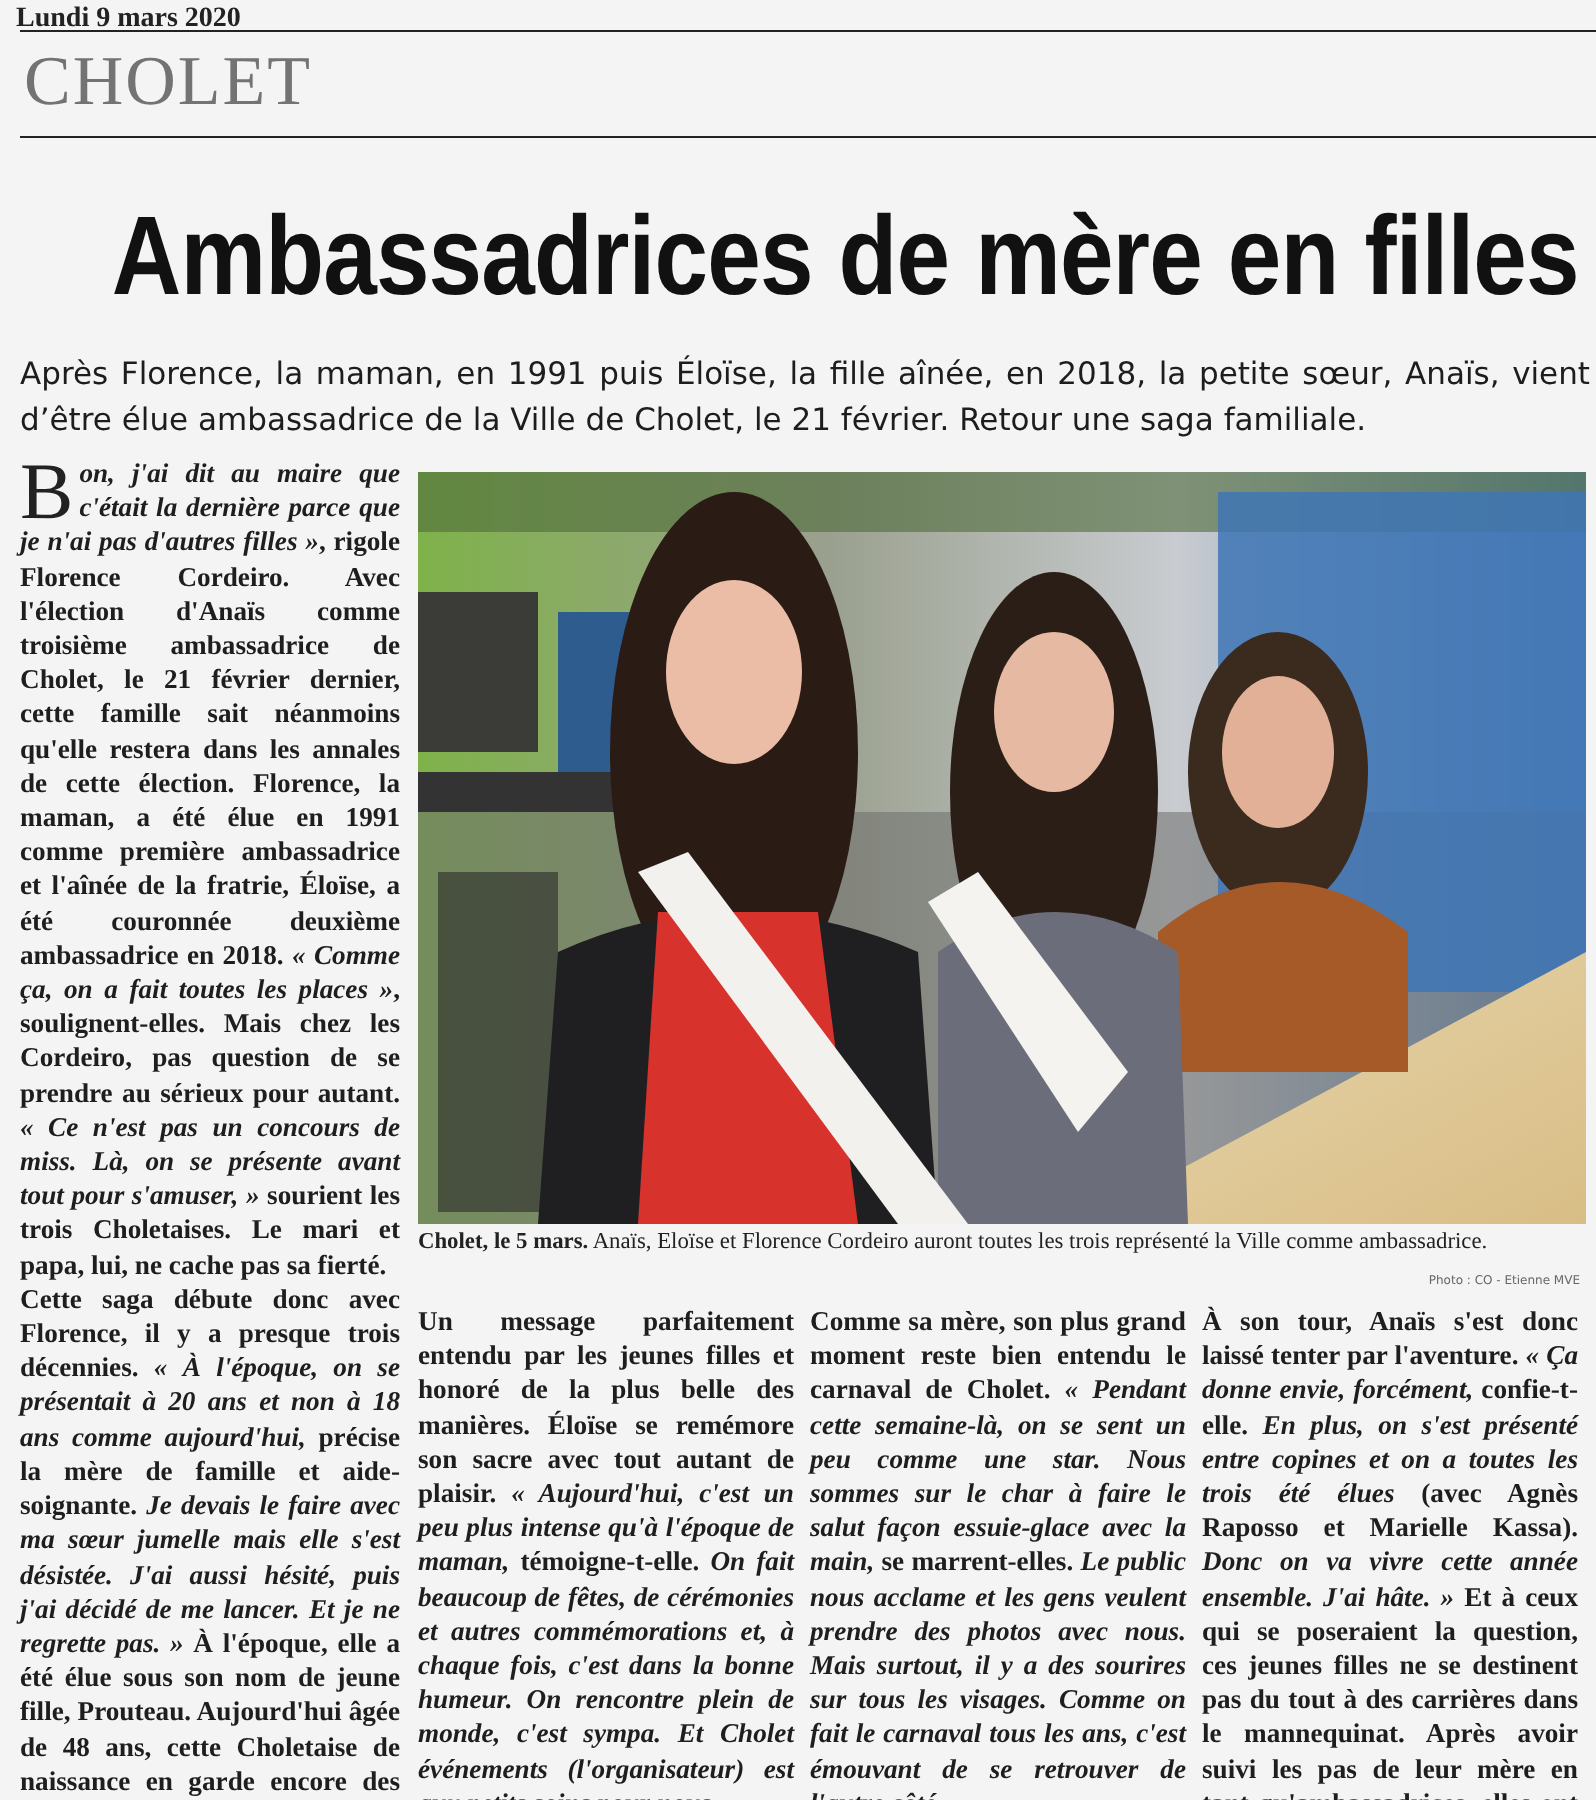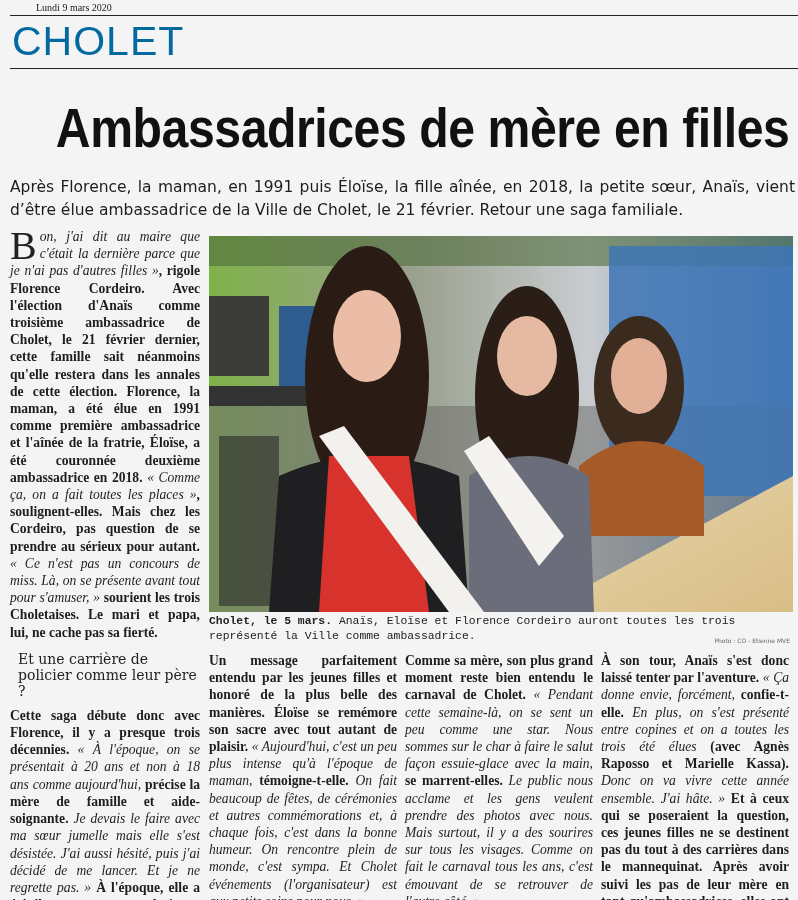--- a/index.html
+++ b/index.html
@@ -1,36 +1,36 @@
 <!DOCTYPE html>
 <html><head>
 <meta charset="utf-8">
 <style>
   * { box-sizing: border-box; margin: 0; padding: 0; }
   html, body { width: 798px; height: 900px; background: #f4f4f4; overflow: hidden; }
   body { font-family: "DejaVu Serif", serif; color: #1a1a1a; position: relative; }
 
-  .dateline { position: absolute; left: 36px; top: 2px; font-family: "Liberation Serif", serif; font-size: 10px; font-weight: normal; color: #222; }
+  .dateline { position: absolute; left: 8px; top: 2px; font-family: "Liberation Serif", serif; font-size: 14px; font-weight: bold; color: #222; }
   .rule-top { position: absolute; left: 10px; right: 0; top: 15px; height: 1px; background: #222; }
-  .section { position: absolute; left: 12px; top: 20px; font-family: Liberation Sans, sans-serif; font-size: 41px; color: #0369a1; letter-spacing: 1px; line-height: 42px; }
+  .section { position: absolute; left: 12px; top: 20px; font-family: Liberation Serif, serif; font-size: 35px; color: #737373; letter-spacing: 1px; line-height: 42px; }
   .rule-bottom { position: absolute; left: 10px; right: 0; top: 68px; height: 1px; background: #222; }
 
   .headline { position: absolute; left: 0; width: 798px; top: 96px; text-align: center; font-family: "Liberation Sans", sans-serif; font-size: 56px; font-weight: bold; color: #111; line-height: 64px; letter-spacing: -0.5px; transform: scaleX(0.86); transform-origin: center; white-space: nowrap; }
 
   .standfirst { position: absolute; left: 10px; width: 785px; top: 176px; font-family: "DejaVu Sans", sans-serif; font-size: 15.5px; line-height: 23px; color: #1d1d1d; text-align: justify; }
 
   .col { position: absolute; font-family: "Liberation Serif", serif; font-size: 13.6px; line-height: 17.2px; text-align: justify; color: #1e1e1e; font-weight: bold; hyphens: manual; }
-  .col i { font-weight: normal; }
+  .col i { font-weight: bold; }
   .col1 { left: 10px; top: 228px; width: 190px; }
   .dropcap { float: left; font-size: 40px; line-height: 32px; margin: 2px 3px 0 0; font-family: "Liberation Serif", serif; font-weight: normal; color: #222; }
 
   .subhead { font-family: "DejaVu Serif", serif; font-weight: normal; font-size: 14px; line-height: 16px; margin: 10px 0 8px 8px; color: #222; text-align: left; }
 
   .photo { position: absolute; left: 209px; top: 236px; width: 584px; height: 376px; overflow: hidden; background: #777; }
-  .photo-caption { position: absolute; left: 209px; top: 614px; width: 584px; font-family: Liberation Mono, monospace; font-size: 11.4px; line-height: 15px; color: #222; }
+  .photo-caption { position: absolute; left: 209px; top: 614px; width: 584px; font-family: Liberation Serif, serif; font-size: 11.4px; line-height: 15px; color: #222; }
   .photo-caption b { font-weight: bold; }
   .photo-credit { position: absolute; right: 8px; top: 637px; font-family: "DejaVu Sans", sans-serif; font-size: 6px; color: #666; }
 
   .col2 { left: 209px; top: 652px; width: 188px; }
   .col3 { left: 405px; top: 652px; width: 188px; }
   .col4 { left: 601px; top: 652px; width: 188px; }
 </style>
 </head>
 <body>
 
@@ -39,21 +39,20 @@
 <div class="section">CHOLET</div>
 <div class="rule-bottom"></div>
 
 <h1 class="headline">Ambassadrices de mère en filles</h1>
 <p class="standfirst">Après Florence, la maman, en 1991 puis Éloïse, la fille aînée, en 2018, la petite sœur, Anaïs, vient d’être élue ambassadrice de la Ville de Cholet, le 21 février. Retour une saga familiale.</p>
 
 <div class="col col1">
   <p>
     <span class="dropcap">B</span><i>on, j'ai dit au maire que c'était la dernière parce que je n'ai pas d'autres filles »</i><span>, rigole Florence Cordeiro. Avec l'élection d'Anaïs comme troisième ambassadrice de Cholet, le 21 février dernier, cette famille sait néanmoins qu'elle restera dans les annales de cette élection. Florence, la maman, a été élue en 1991 comme première ambassadrice et l'aînée de la fratrie, Éloïse, a été couronnée deuxième ambassadrice en 2018. </span><i>« Comme ça, on a fait toutes les places »</i><span>, soulignent-elles. Mais chez les Cordeiro, pas question de se prendre au sérieux pour autant. </span><i>« Ce n'est pas un concours de miss. Là, on se présente avant tout pour s'amuser, »</i><span> sourient les trois Choletaises. Le mari et papa, lui, ne cache pas sa fierté.</span>
   </p>
-  <h3 class="subhead">Et une carrière de policier comme leur père ?</h3>
   <p>
     <span>Cette saga débute donc avec Florence, il y a presque trois décennies. </span><i>« À l'époque, on se présentait à 20 ans et non à 18 ans comme aujourd'hui,</i><span> précise la mère de famille et aide-soignante. </span><i>Je devais le faire avec ma sœur jumelle mais elle s'est désistée. J'ai aussi hésité, puis j'ai décidé de me lancer. Et je ne regrette pas. »</i><span> À l'époque, elle a été élue sous son nom de jeune fille, Prouteau. Aujourd'hui âgée de 48 ans, cette Choletaise de naissance en garde encore des souvenirs émus : </span>
   </p>
 
 </div>
 
 <div class="photo">
   <svg width="584" height="376" viewBox="0 0 584 376">
     <defs>
       <linearGradient id="wall" x1="0" x2="1">

